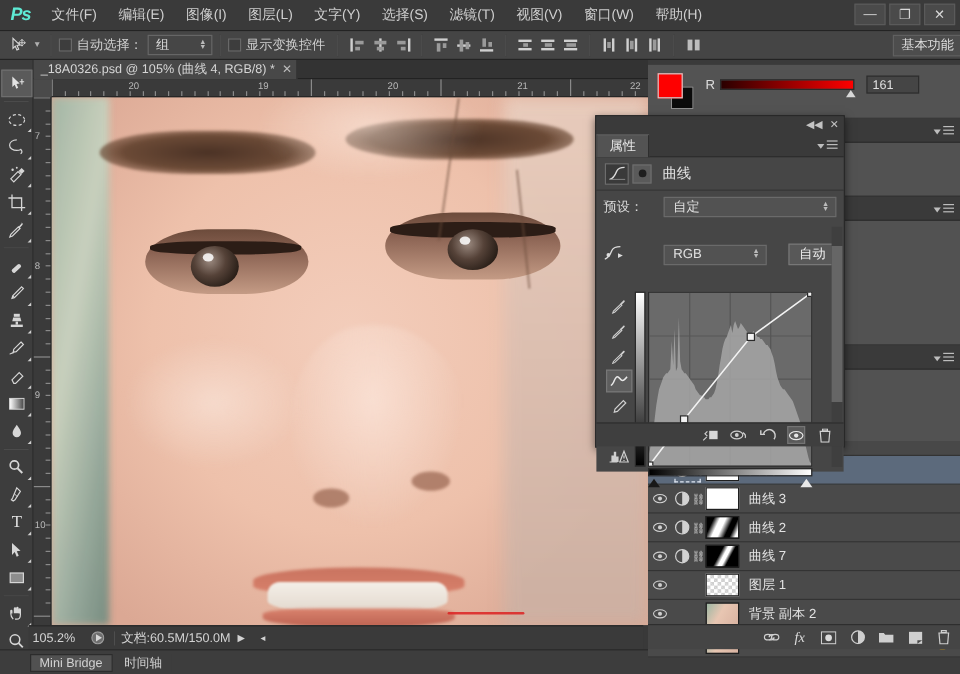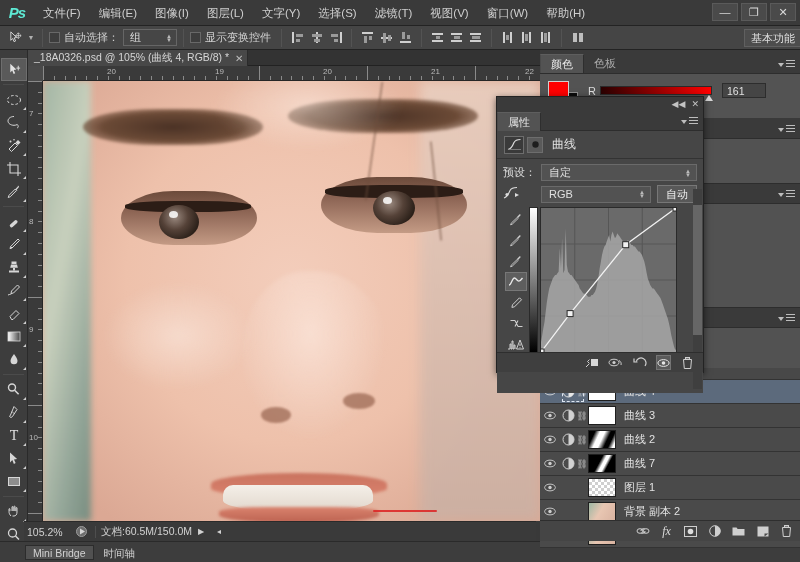--- a/index.html
+++ b/index.html
@@ -228,21 +228,21 @@
   }
   .props-bar{ height:15px; background:#3a3a3a; position:relative; }
   .props-bar .ctrls{ position:absolute; right:4px; top:2px; display:flex; gap:6px; font-size:9px; color:#c3c3c3; }
   .props-tabs{ height:19px; background:#3a3a3a; display:flex; align-items:center; position:relative; border-bottom:1px solid #2d2d2d;}
   .props-title{ height:28px; display:flex; align-items:center; padding-left:7px; background:#464646; border-bottom:1px solid #333;}
   .pt-ico{ width:20px;height:18px; border:1px solid #6d6d6d; background:#3a3a3a; display:flex;align-items:center;justify-content:center;}
   .pt-ico2{ width:16px;height:16px; background:#5a5a5a; border:1px solid #6d6d6d; margin-left:3px;
             display:flex;align-items:center;justify-content:center;}
   .pt-name{ margin-left:9px; font-size:12px; color:#e4e4e4; }
   .props-body{ padding:5px 6px 0 6px; background:#464646; height:234px; position:relative;}
-  .prow{ display:flex; align-items:center; margin-bottom:4px; }
+  .prow{ display:flex; align-items:center; margin-bottom:22px;gap:12px; }
   .plabel{ font-size:11px; color:#dcdcdc; width:38px; }
   .psel{
     flex:1; height:17px; background:#525252; border:1px solid #6a6a6a; color:#e0e0e0;
     font-size:11px; display:flex; align-items:center; justify-content:space-between; padding:0 3px 0 7px;
   }
   .autobtn{ width:40px; height:18px; margin-left:6px; background:#585858; border:1px solid #777;
     color:#eee; font-size:11px; text-align:center; line-height:17px; }
   .curve-area{ display:flex; margin-top:2px; }
   .eyecol{ width:26px; display:flex; flex-direction:column; align-items:center; gap:2px; padding-top:2px;}
   .ebtn{ width:22px;height:19px; display:flex; align-items:center; justify-content:center;}
@@ -734,32 +734,20 @@
   </div>
 
   <div class="bottombar">
     <div class="bb-tab">Mini Bridge</div>
     <div class="bb-tab off">时间轴</div>
   </div>
 
   <div class="dock">
     <div class="dock-grip"></div>
 
-    <div class="panel-head">
-      <div class="ptab active">颜色</div>
-      <div class="ptab">色板</div>
-      <div class="pmenu">
-        <span class="tri-dn"></span>
-        <span class="hamb">
-            <i></i>
-            <i></i>
-            <i></i>
-          </span>
-      </div>
-    </div>
     <div class="colorpanel">
       <div class="cp-sw">
         <span class="cp-bg"></span>
         <span class="cp-fg"></span>
       </div>
       <div class="cp-row">
         <span class="cp-ch">R</span>
         <span class="slider">
             <span class="sl-thumb" style="left:104px"></span>
           </span>

